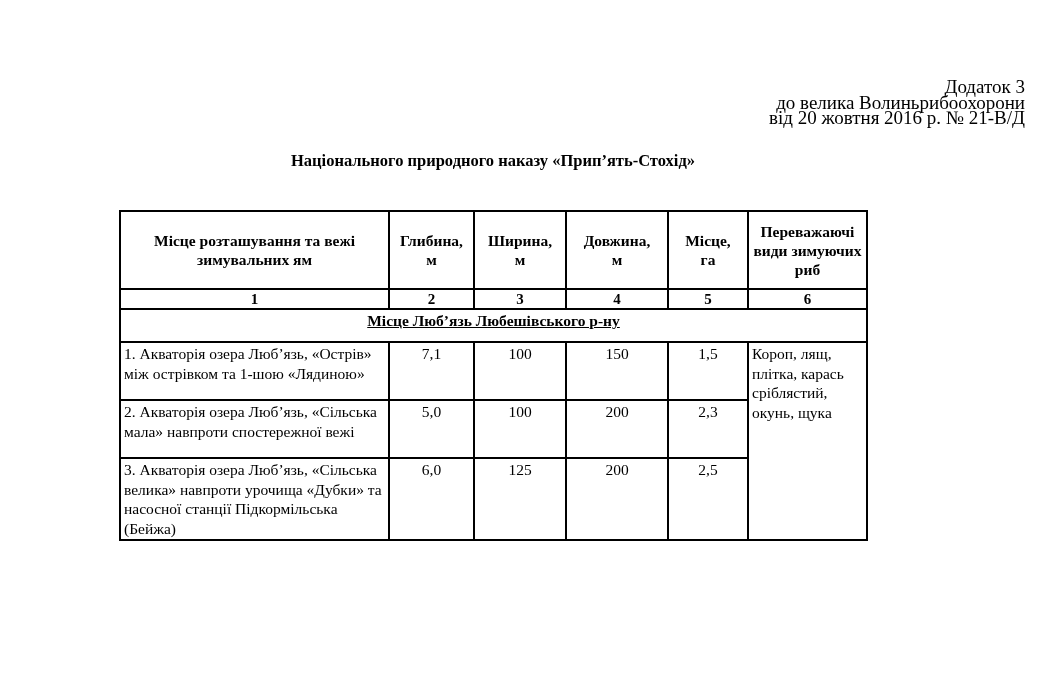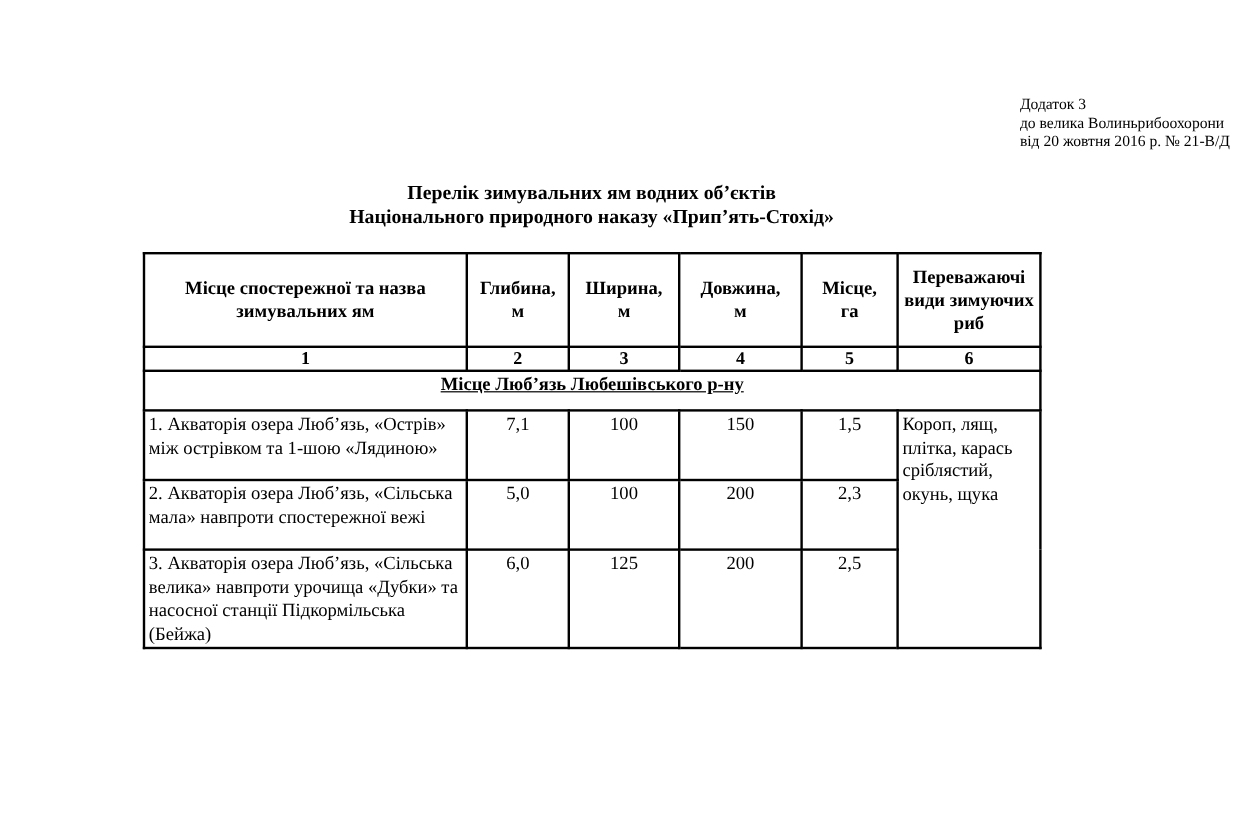--- a/index.html
+++ b/index.html
@@ -9,21 +9,22 @@
     height:686px;
     background:#ffffff;
     color:#000000;
     font-family:"Liberation Serif","DejaVu Serif",serif;
     overflow:hidden;
   }
   .annotation {
     position:absolute;
     top:79px;
     right:14px;
-    font-size:13px;
+    text-align:right;
+    font-size:19px;
     line-height:15.5px;
   }
   .doc-title {
     position:absolute;
     top:151px;
     left:119px;
     width:748px;
     text-align:center;
     font-weight:bold;
     font-size:16.5px;
@@ -85,36 +86,35 @@
 
 <div class="page">
 
   <div class="annotation">
     <div>Додаток 3</div>
     <div>до велика Волиньрибоохорони</div>
     <div>від 20 жовтня 2016 р. № 21-В/Д</div>
   </div>
 
   <div class="doc-title">
-    <div>Перелік зимувальних ям водних об’єктів</div>
     <div>Національного природного наказу «Прип’ять-Стохід»</div>
   </div>
 
   <table class="pits">
     <colgroup>
       <col style="width:269px">
       <col style="width:85px">
       <col style="width:92px">
       <col style="width:102px">
       <col style="width:80px">
       <col style="width:119px">
     </colgroup>
     <tbody>
       <tr class="header-row">
-        <th>Місце спостережної та назва зимувальних ям</th>
+        <th>Місце розташування та вежі зимувальних ям</th>
         <th class="multiline">Глибина,
 м</th>
         <th class="multiline">Ширина,
 м</th>
         <th class="multiline">Довжина,
 м</th>
         <th class="multiline">Місце,
 га</th>
         <th>Переважаючі види зимуючих риб</th>
       </tr>

